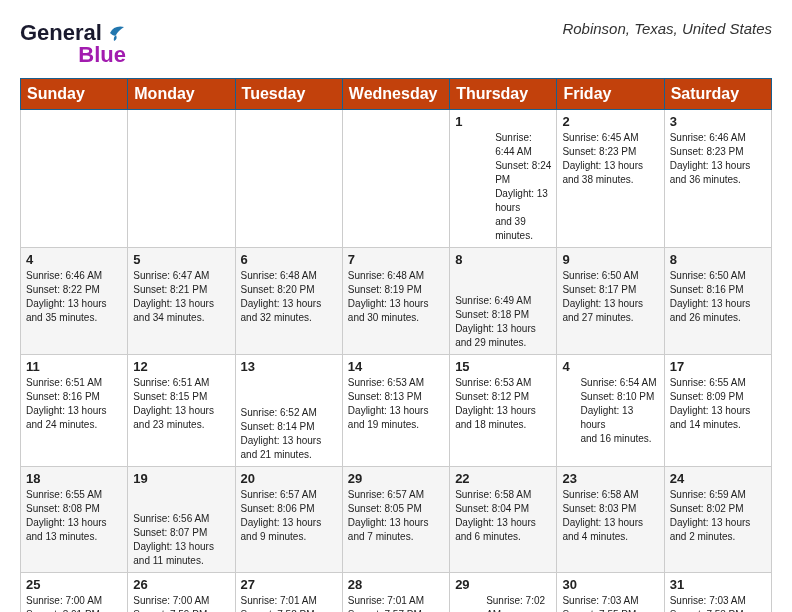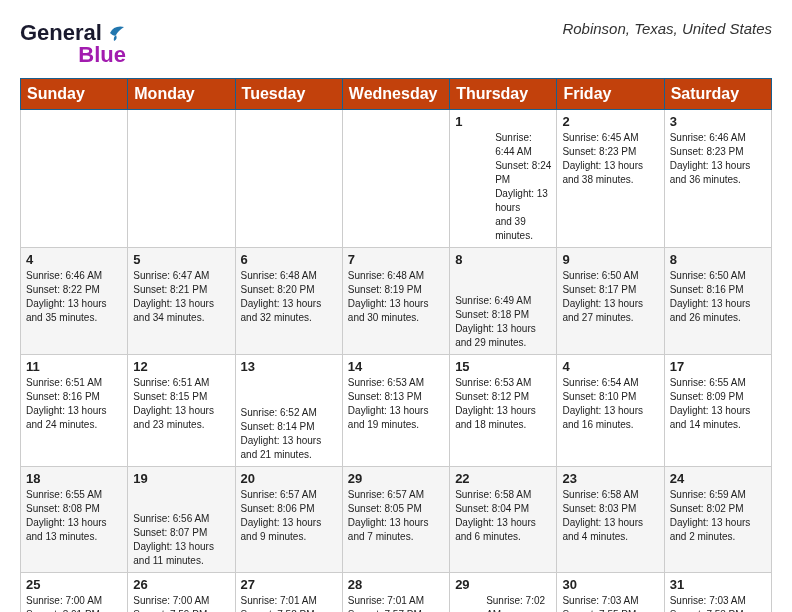--- a/index.html
+++ b/index.html
@@ -218,21 +218,21 @@
         </td>
         <td>
           <span class="day-number">15</span>
           <div class="day-info" style="white-space: pre-line;">Sunrise: 6:53 AM
 Sunset: 8:12 PM
 Daylight: 13 hours
 and 18 minutes.</div>
         </td>
         <td>
           <span class="day-number">4</span>
-          <div class="day-info" style="white-space: pre-line;">Sunrise: 6:54 AM
+          <div class="day-info" style="white-space: pre-line; margin-left: 18px;">Sunrise: 6:54 AM
 Sunset: 8:10 PM
 Daylight: 13 hours
 and 16 minutes.</div>
         </td>
         <td>
           <span class="day-number">17</span>
           <div class="day-info" style="white-space: pre-line;">Sunrise: 6:55 AM
 Sunset: 8:09 PM
 Daylight: 13 hours
 and 14 minutes.</div>

